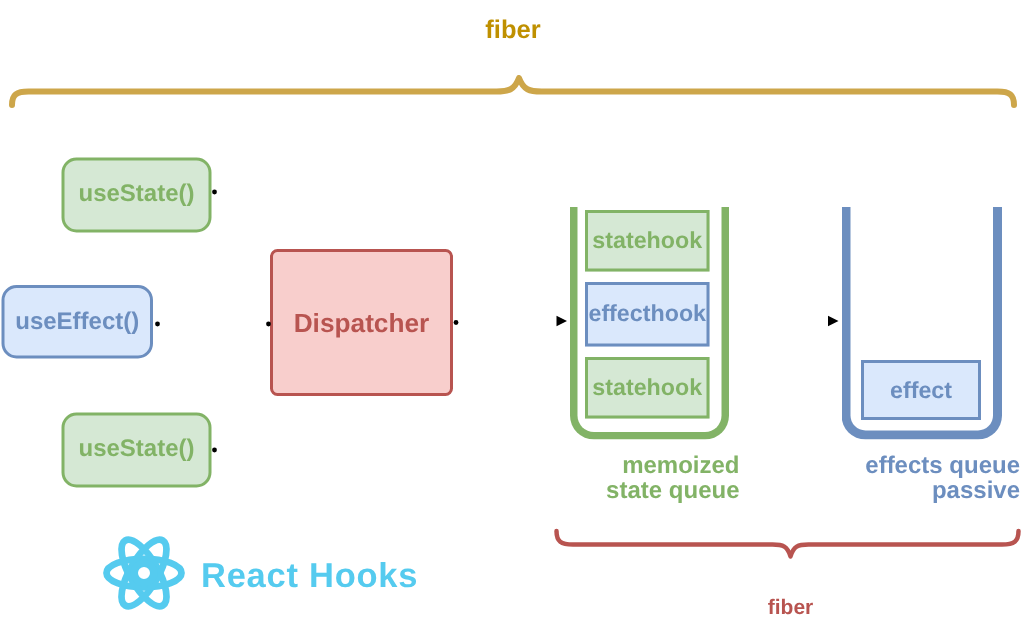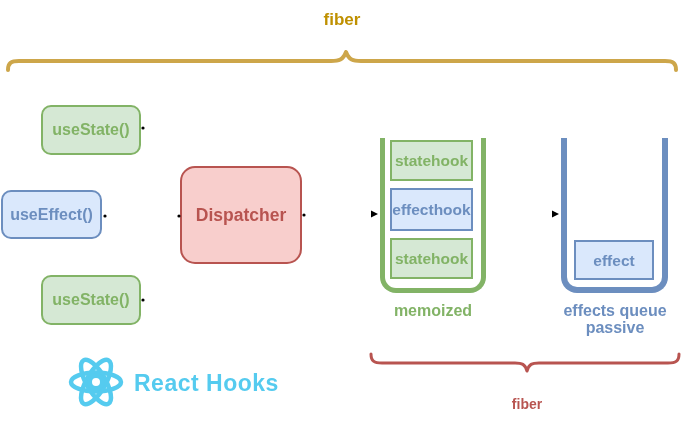--- a/index.html
+++ b/index.html
@@ -9,34 +9,34 @@
   }
   .box{
     position:absolute;display:flex;align-items:center;justify-content:center;
     text-align:center;box-sizing:border-box;
   }
   
   .hookbox{border-radius:10px;font-size:16px;text-align:right;}
   .green{background:var(--green_fill);border:2px solid var(--green_stroke);color:var(--green_stroke);}
   .blue{background:var(--blue_fill);border:2px solid var(--blue_stroke);color:var(--blue_stroke);}
   .dispatcher{
-    border-radius:15px;font-size:17.5px;
+    border-radius:5px;font-size:17.5px;
     background:var(--red_fill);border:2.5px solid var(--red_stroke);color:var(--red_stroke);
   }
   
   .ucontainer{
     position:absolute;box-sizing:border-box;border-style:solid;border-top:none;
     border-radius:0 0 16px 16px;background:transparent;
   }
   .ucontainer.g{border-color:var(--green_stroke);border-width:0 5px 5px 5px;}
   .ucontainer.b{border-color:var(--blue_stroke);border-width:0 6px 6px 6px;}
   .qitem{font-size:15.5px;line-height:19px;flex-direction:row;}
   .qitem.blueitem{border-width:2.5px;}
   .qlabel{
-    position:absolute;text-align:center;font-size:16px;line-height:17px;
+    position:absolute;text-align:right;font-size:16px;line-height:17px;
   }
   .qlabel.g{color:var(--green_stroke);}
   .qlabel.b{color:var(--blue_stroke);}
   .render-label{position:absolute;text-align:center;font-size:17px;color:var(--gold_text);}
   .fiber-label{position:absolute;text-align:center;font-size:14px;color:var(--red_stroke);margin-top:15px;}
   .wordmark{position:absolute;font-size:23px;letter-spacing:0.5px;color:var(--react_blue);}
   svg{display:block;}
   .brace-gold{stroke:var(--gold_brace);stroke-width:4;fill:none;stroke-linecap:round;stroke-linejoin:round;}
   .brace-red{stroke:var(--red_stroke);stroke-width:3;fill:none;stroke-linecap:round;stroke-linejoin:round;}
   .mark{fill:var(--connector);}
@@ -81,20 +81,21 @@
     <span>effect</span>
     <span>hook</span>
   </div>
   <div class="box qitem green" style="left:390px;top:238px;width:83px;height:41px;">
     <span>state</span>
     <span>hook</span>
   </div>
 
   <div class="qlabel g" style="left:373px;top:302px;width:120px;">
     <div>memoized</div>
+    <div>state queue</div>
   </div>
 
   <div class="ucontainer b" style="left:561px;top:138px;width:107px;height:155px;"></div>
 
   <div class="box qitem blue" style="left:574px;top:240px;width:80px;height:40px;">
     <span>effect</span>
   </div>
 
   <div class="qlabel b" style="left:550px;top:302px;width:130px;">
     <div>effects queue</div>

